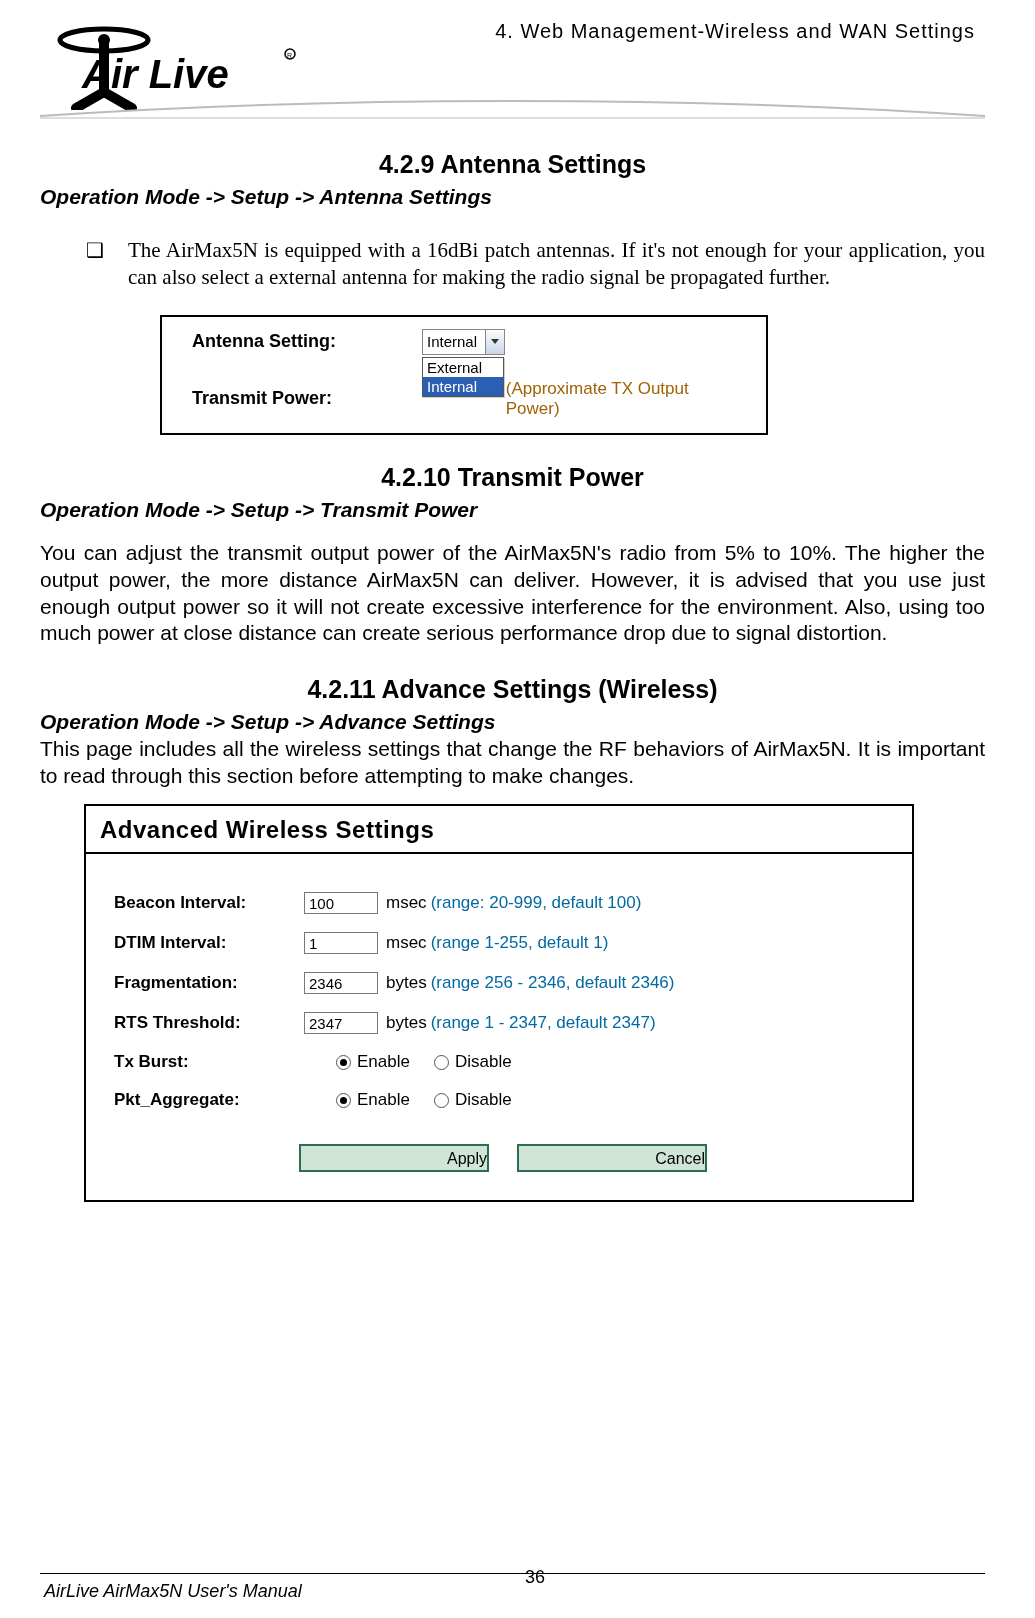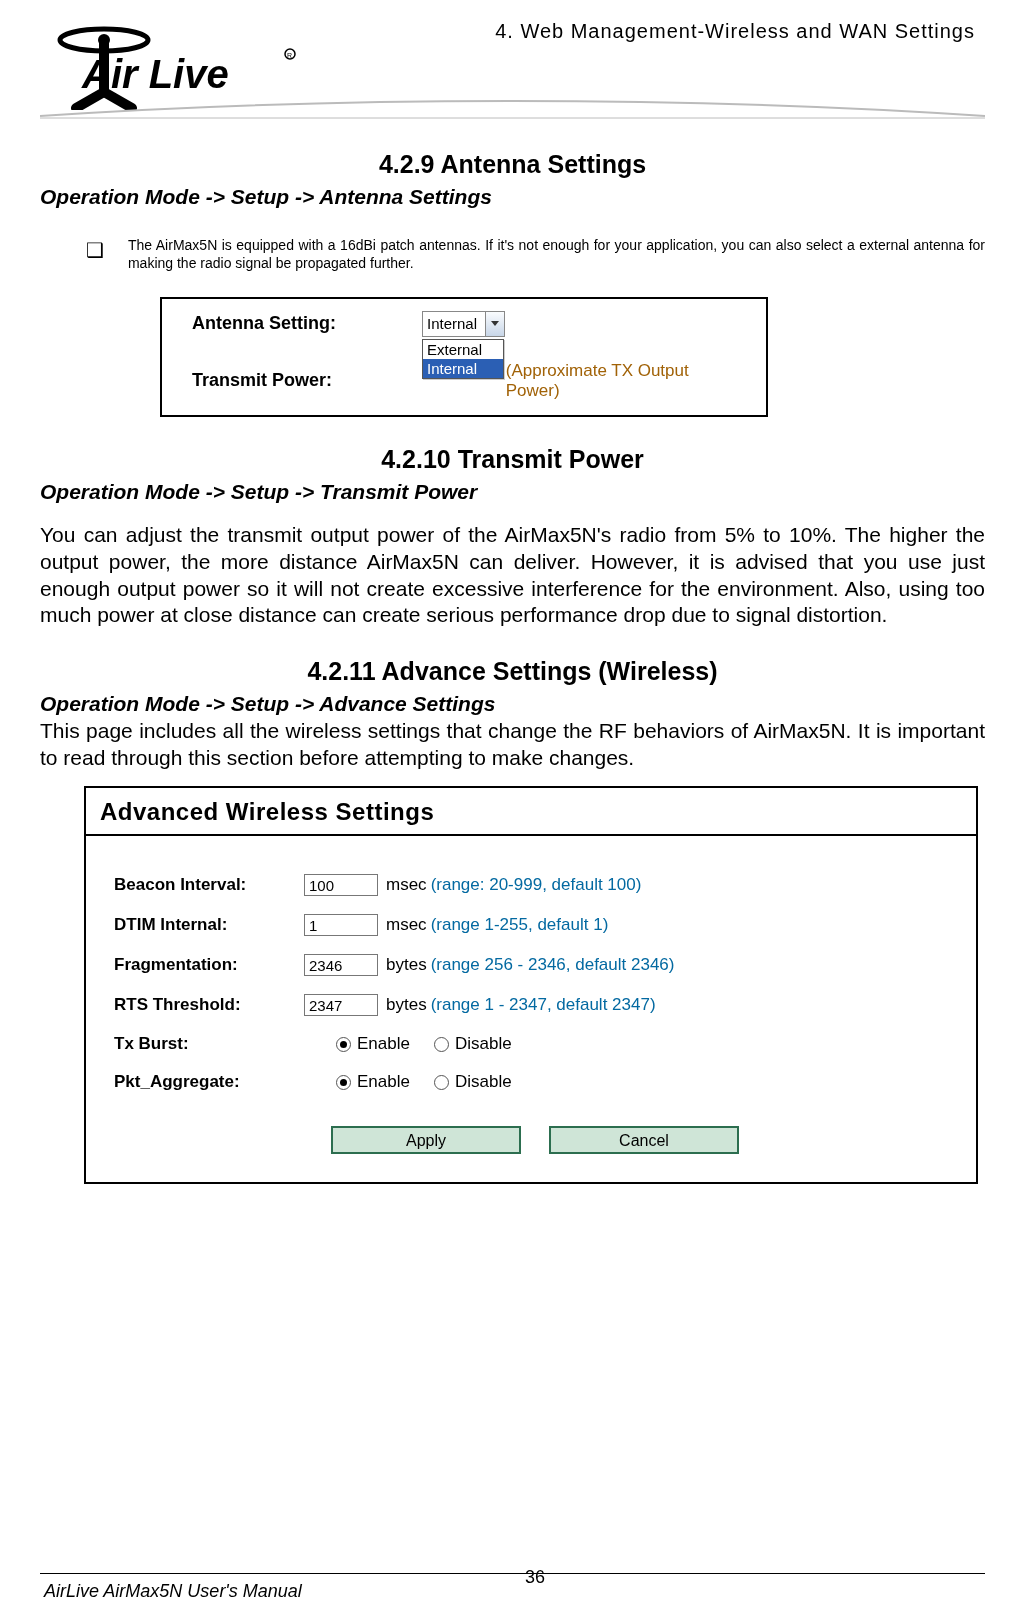--- a/index.html
+++ b/index.html
@@ -70,24 +70,25 @@
   .bullet-row {
     display: flex;
     gap: 24px;
     margin: 0 0 24px 46px;
   }
   .bullet-glyph {
     font-size: 20px;
     line-height: 1.3;
   }
   .bullet-text {
-    font-size: 14px;
+    font-size: 21px;
     line-height: 1.28;
     text-align: justify;
     flex: 1;
+    font-family: Liberation Serif, serif;
   }
 
   
   .antenna-panel {
     border: 2px solid #000;
     width: 608px;
     margin: 0 0 10px 120px;
     padding: 12px 22px 14px 30px;
     box-sizing: border-box;
     font-family: Arial, sans-serif;
@@ -162,21 +163,21 @@
   .ap-hint {
     font-size: 17px;
     color: #a16207;
     margin-left: 6px;
     font-weight: normal;
   }
 
   
   .adv-panel {
     border: 2px solid #000;
-    width: 894px;
+    width: 830px;
     margin: 14px 0 16px 44px;
     box-sizing: border-box;
     font-family: Arial, sans-serif;
   }
   .adv-title {
     font-size: 24px;
     font-weight: bold;
     padding: 10px 14px 8px 14px;
     border-bottom: 2px solid #000;
     letter-spacing: .5px;
@@ -237,21 +238,21 @@
   .adv-buttons {
     display: flex;
     justify-content: center;
     gap: 0;
     margin-top: 34px;
   }
   .adv-btn {
     width: 190px;
     height: 28px;
     line-height: 26px;
-    text-align: center;
+    text-align: right;
     font-size: 16px;
     border: 2px solid #2c6e4f;
     background: #cfe5d7;
     color: #000;
     box-sizing: border-box;
   }
   .adv-btn + .adv-btn {
     margin-left: 28px;
   }
 
@@ -349,21 +350,21 @@
     <div class="adv-body">
 
       <div class="adv-row">
         <div class="adv-label">Beacon Interval:</div>
         <input class="adv-input" value="100" style="">
         <span class="adv-unit">msec</span>
         <span class="adv-hint">(range: 20-999, default 100)</span>
       </div>
 
       <div class="adv-row">
-        <div class="adv-label">DTIM Internal:</div>
+        <div class="adv-label">DTIM Interval:</div>
         <input class="adv-input" value="1" style="">
         <span class="adv-unit">msec</span>
         <span class="adv-hint">(range 1-255, default 1)</span>
       </div>
 
       <div class="adv-row">
         <div class="adv-label">Fragmentation:</div>
         <input class="adv-input" value="2346" style="">
         <span class="adv-unit">bytes</span>
         <span class="adv-hint">(range 256 - 2346, default 2346)</span>

